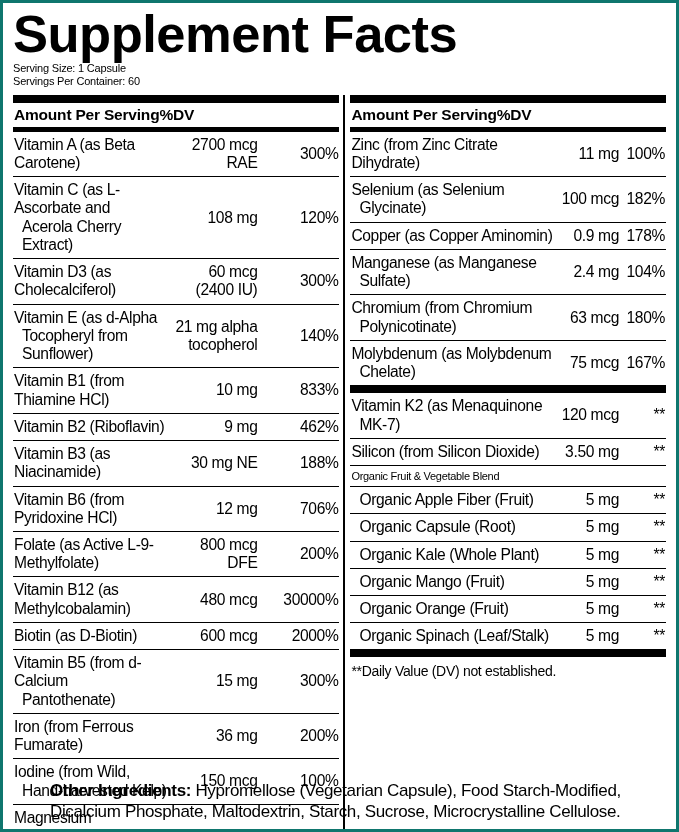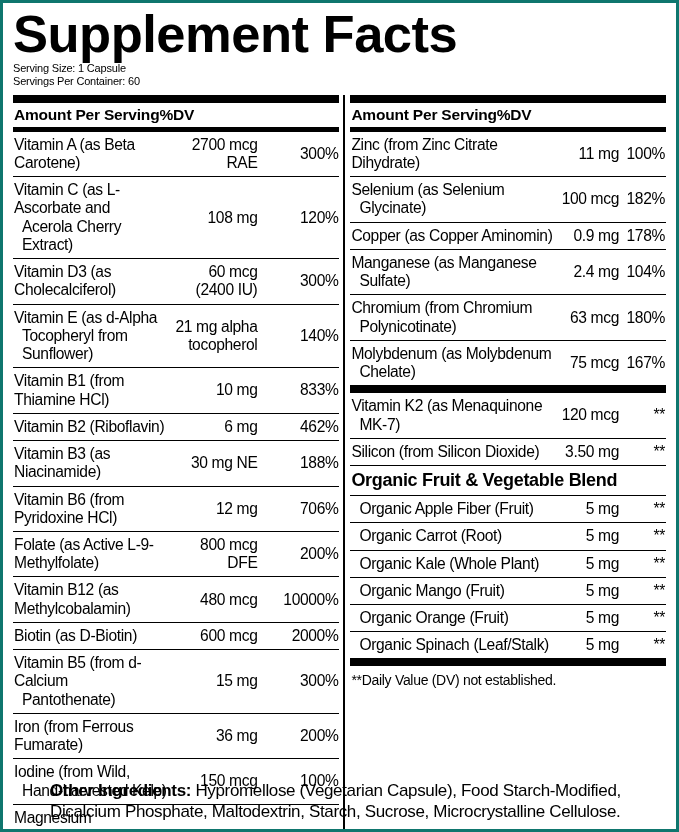--- a/index.html
+++ b/index.html
@@ -122,22 +122,22 @@
     white-space: nowrap;
   }
   
   .col-left .amt { min-width: 84px; }
   .col-left .dv  { min-width: 57px; padding-left: 24px; }
   
   .col-right .amt { min-width: 62px; }
   .col-right .dv  { min-width: 46px; }
 
   .blend-hdr {
-    font-size: 18px;
-    font-weight: bold;
+    font-size: 11px;
+    font-weight: normal;
     letter-spacing: -0.3px;
     padding: 4px 1px 4px 1px;
     white-space: nowrap;
   }
   .blend-row .nm { padding-left: 8px; }
 
   .footnote {
     font-size: 14px;
     letter-spacing: -0.3px;
     padding: 6px 1px 2px 1px;
@@ -205,21 +205,21 @@
             </div>
             <div class="rule-hair"></div>
             <div class="row">
               <div class="nm">Vitamin B1 (from Thiamine HCl)</div>
               <div class="amt">10 mg</div>
               <div class="dv">833%</div>
             </div>
             <div class="rule-hair"></div>
             <div class="row">
               <div class="nm">Vitamin B2 (Riboflavin)</div>
-              <div class="amt">6 mg</div>
+              <div class="amt">9 mg</div>
               <div class="dv">462%</div>
             </div>
             <div class="rule-hair"></div>
             <div class="row">
               <div class="nm">Vitamin B3 (as Niacinamide)</div>
               <div class="amt">30 mg NE</div>
               <div class="dv">188%</div>
             </div>
             <div class="rule-hair"></div>
             <div class="row">
@@ -231,21 +231,21 @@
             <div class="row">
               <div class="nm">Folate (as Active L-9-Methylfolate)</div>
               <div class="amt">800 mcg
 DFE</div>
               <div class="dv">200%</div>
             </div>
             <div class="rule-hair"></div>
             <div class="row">
               <div class="nm">Vitamin B12 (as Methylcobalamin)</div>
               <div class="amt">480 mcg</div>
-              <div class="dv">10000%</div>
+              <div class="dv">30000%</div>
             </div>
             <div class="rule-hair"></div>
             <div class="row">
               <div class="nm">Biotin (as D-Biotin)</div>
               <div class="amt">600 mcg</div>
               <div class="dv">2000%</div>
             </div>
             <div class="rule-hair"></div>
             <div class="row">
               <div class="nm">Vitamin B5 (from d-Calcium<span class="cont">Pantothenate)</span></div>
@@ -343,21 +343,21 @@
 
         <div id="blend-rows">
             <div class="rule-hair"></div>
             <div class="row blend-row">
               <div class="nm">Organic Apple Fiber (Fruit)</div>
               <div class="amt">5 mg</div>
               <div class="dv">**</div>
             </div>
             <div class="rule-hair"></div>
             <div class="row blend-row">
-              <div class="nm">Organic Carrot (Root)</div>
+              <div class="nm">Organic Capsule (Root)</div>
               <div class="amt">5 mg</div>
               <div class="dv">**</div>
             </div>
             <div class="rule-hair"></div>
             <div class="row blend-row">
               <div class="nm">Organic Kale (Whole Plant)</div>
               <div class="amt">5 mg</div>
               <div class="dv">**</div>
             </div>
             <div class="rule-hair"></div>

